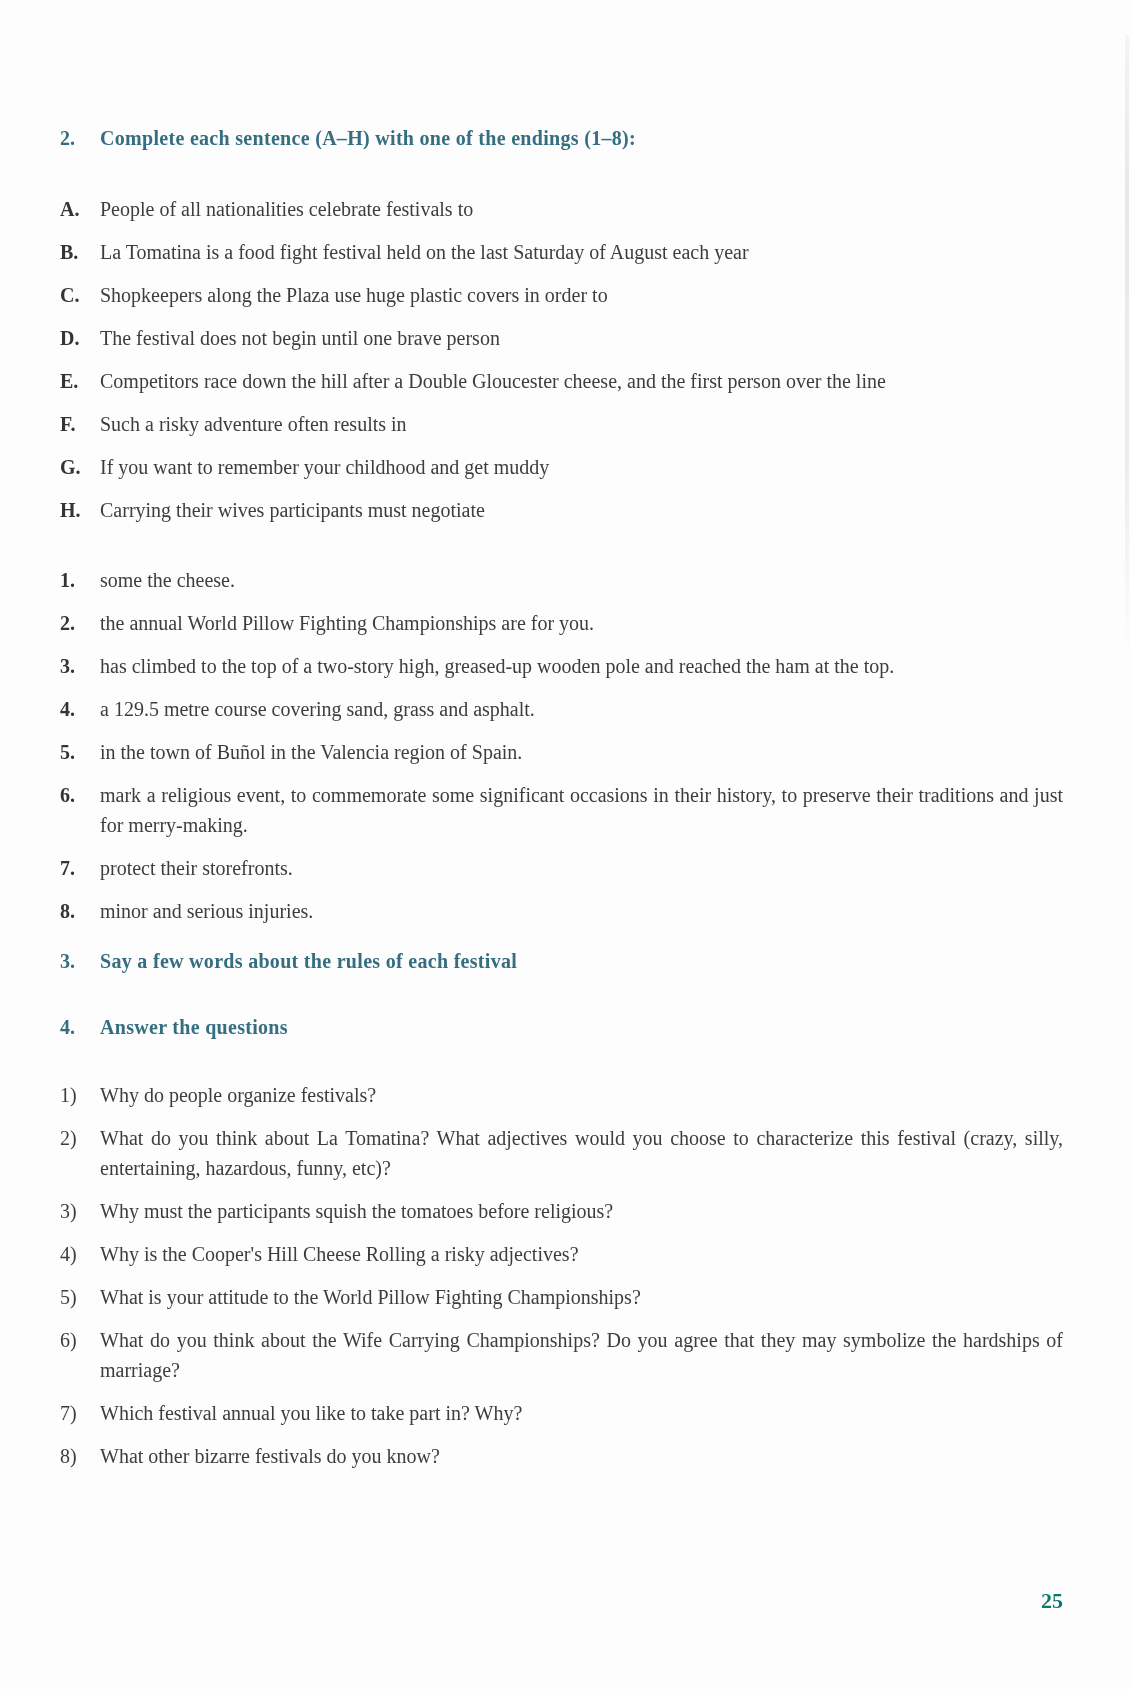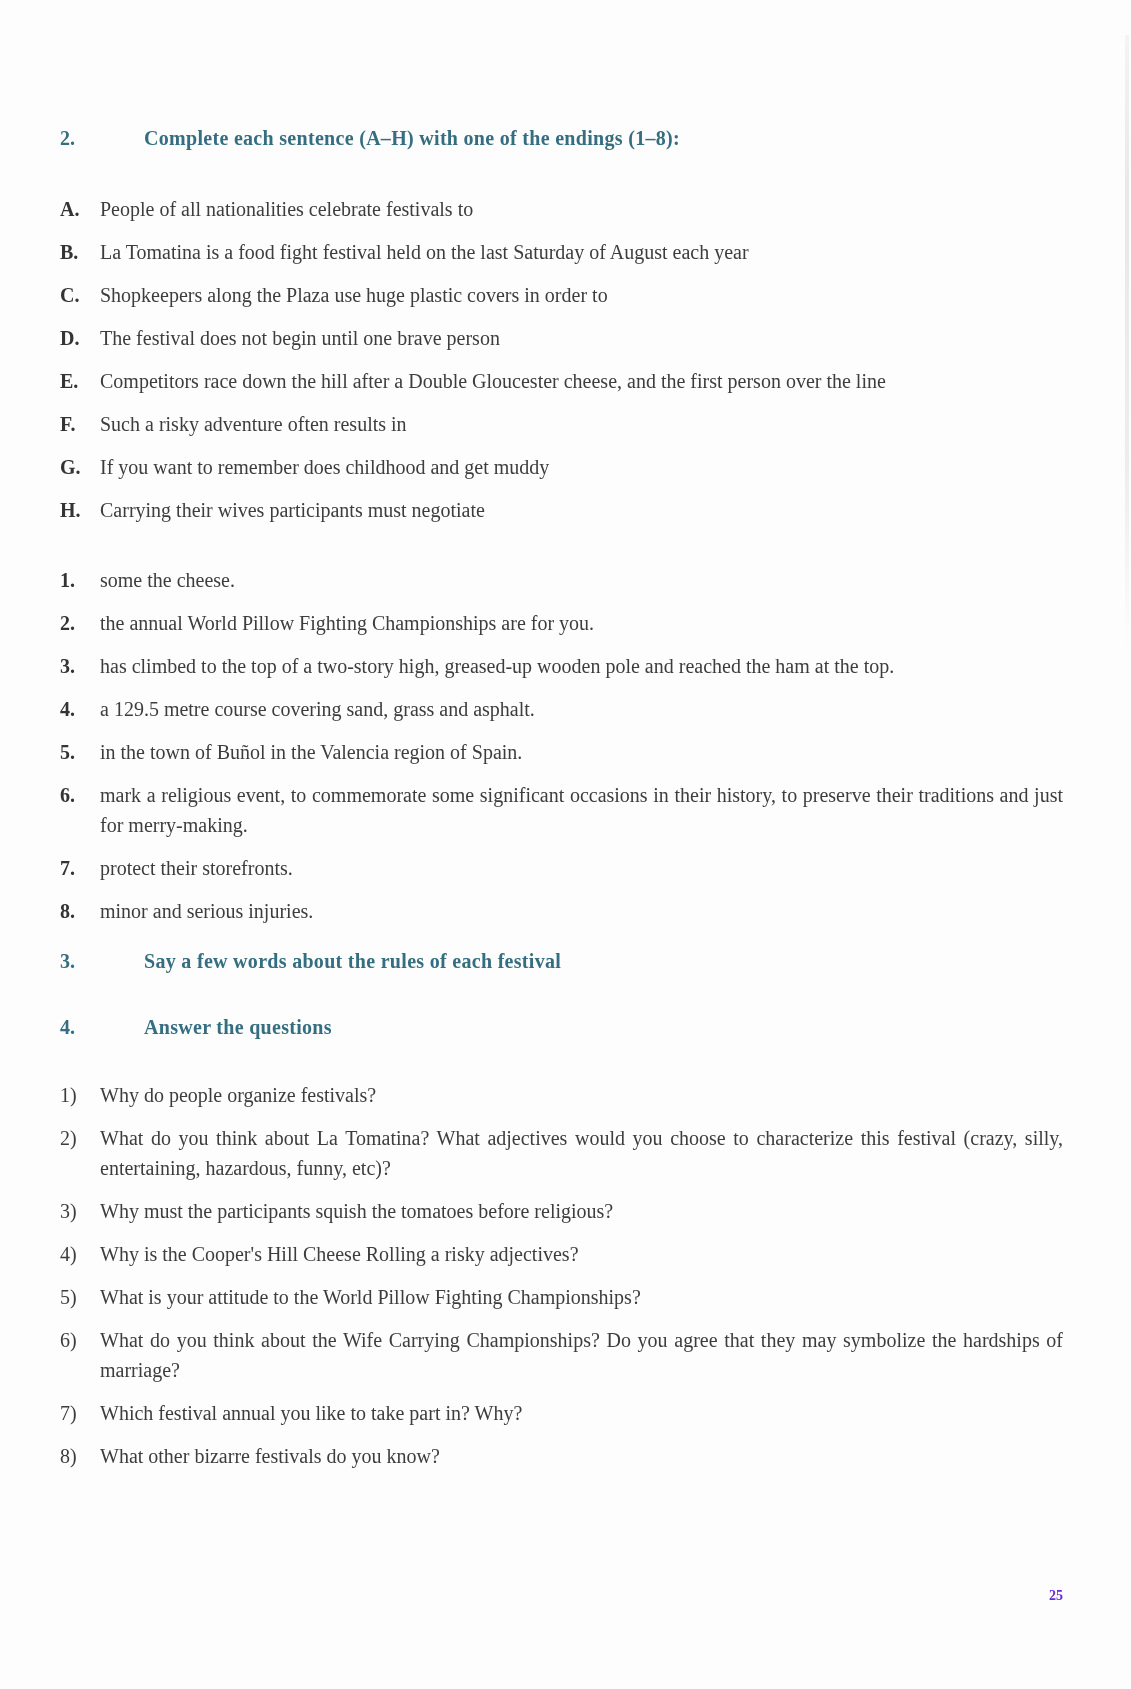--- a/index.html
+++ b/index.html
@@ -22,34 +22,34 @@
     line-height: 30px;
     color: #343434;
   }
   .txt {
     flex: 1;
     line-height: 30px;
     text-align: justify;
   }
   .heading-row { color: #356e80; font-weight: bold; }
   .heading-row .lbl { color: #356e80; }
-  .heading-row .txt { text-align: left; letter-spacing: 0.3px; margin-left: 44px; }
+  .heading-row .txt { text-align: left; letter-spacing: 0.3px; }
   .heading-2 { margin-bottom: 41px; }
   .endings-list { margin-top: 40px; }
   .heading-3 { margin-top: 20px; margin-bottom: 0; }
   .heading-4 { margin-top: 36px; margin-bottom: 0; }
   .questions-list { margin-top: 38px; }
   .questions-list .lbl { font-weight: normal; color: #3d3d3d; }
   .page-number {
     position: absolute;
     top: 1588px;
     right: 68px;
     font-weight: bold;
-    font-size: 14px;
-    color: #6d28d9;
+    font-size: 22px;
+    color: #0f766e;
   }
   .scan-edge {
     position: absolute;
     top: 35px;
     right: 2px;
     width: 4px;
     height: 620px;
     background: linear-gradient(to bottom, #f4f4f4, #e8e8e8 25%, #ededed 70%, rgba(255,255,255,0));
   }
 </style>
@@ -86,21 +86,21 @@
       <div class="row">
         <span class="lbl">E.</span>
         <span class="txt">Competitors race down the hill after a Double Gloucester cheese, and the first person over the line</span>
       </div>
       <div class="row">
         <span class="lbl">F.</span>
         <span class="txt">Such a risky adventure often results in</span>
       </div>
       <div class="row">
         <span class="lbl">G.</span>
-        <span class="txt">If you want to remember does childhood and get muddy</span>
+        <span class="txt">If you want to remember your childhood and get muddy</span>
       </div>
       <div class="row">
         <span class="lbl">H.</span>
         <span class="txt">Carrying their wives participants must negotiate</span>
       </div>
     </div>
 
     <div class="endings-list">
       <div class="row">
         <span class="lbl">1.</span>

